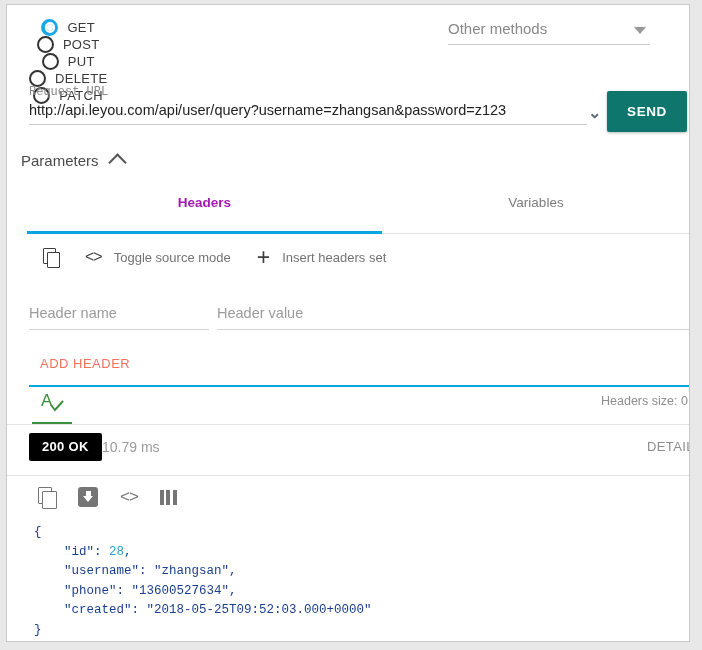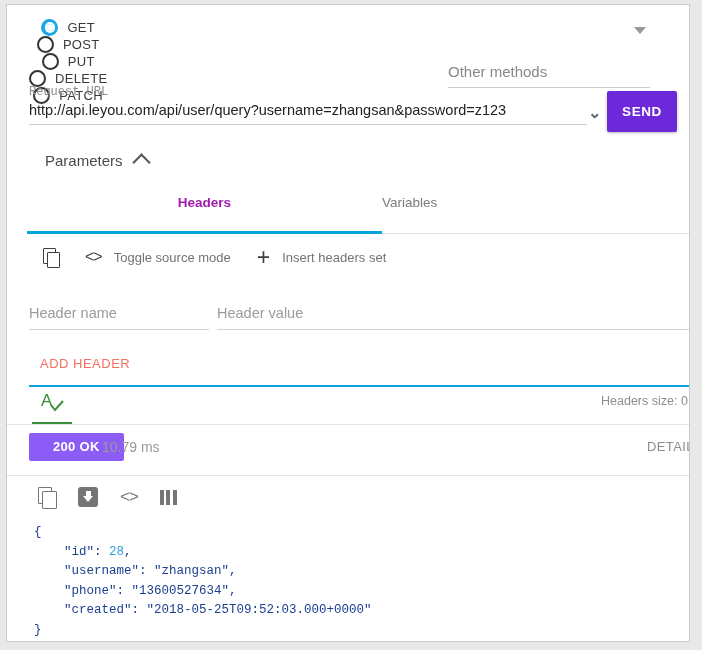--- a/index.html
+++ b/index.html
@@ -92,21 +92,20 @@
   .other-methods {
     position: absolute;
     left: 441px;
     top: 15px;
     width: 202px;
   }
   .other-methods .om-text {
     font-size: 15px;
     color: #888;
     padding-bottom: 7px;
-    margin-top: 43px;
   }
   .other-methods .om-line {
     border-bottom: 1px solid #ccc;
   }
   .om-caret {
     position: absolute;
     right: 4px;
     top: 7px;
     width: 0; height: 0;
     border-left: 6px solid transparent;
@@ -144,38 +143,38 @@
     left: 559px;
     top: 1px;
     font-size: 16px;
     color: #5b6b77;
     font-weight: bold;
   }
   .send-btn {
     position: absolute;
     left: 600px;
     top: 86px;
-    width: 70px;
+    width: 80px;
     height: 41px;
-    background: #6d28d9;
+    background: #0f766e;
     color: #fff;
     border: none;
     border-radius: 2px;
     font-size: 13.5px;
     font-weight: bold;
     letter-spacing: .6px;
     font-family: "Liberation Sans", sans-serif;
     cursor: pointer;
     box-shadow: 0 1px 3px rgba(0,0,0,.28);
   }
 
   
   .params-row {
     position: absolute;
-    left: 38px;
+    left: 14px;
     top: 147px;
     display: flex;
     align-items: center;
     cursor: pointer;
   }
   .params-row .ptxt { font-size: 15px; color: #4a4a4a; }
   .chev-up {
     margin-left: 12px;
     width: 11px; height: 11px;
     border-left: 2px solid #555;
@@ -192,21 +191,21 @@
     width: 664px;
     height: 42px;
   }
   .tab {
     position: absolute;
     top: 0;
     font-size: 13.5px;
     cursor: pointer;
   }
   .tab.t1 { left: 0;   width: 355px; text-align: center; color: #a21caf; font-weight: bold; }
-  .tab.t2 { left: 355px; width: 308px; text-align: left; color: #7d7d7d; }
+  .tab.t2 { left: 355px; width: 308px; text-align: center; color: #7d7d7d; }
   .tabs-baseline {
     position: absolute;
     left: 0; top: 38px;
     width: 664px; height: 1px;
     background: #e2e2e2;
   }
   .tab-underline {
     position: absolute;
     left: 0; top: 36px;
     width: 355px; height: 3px;
@@ -324,25 +323,25 @@
     width: 684px;
     height: 1px;
     background: #e4e4e4;
   }
 
   
   .status-badge {
     position: absolute;
     left: 22px;
     top: 428px;
-    background: #8b5cf6;
+    background: #000000;
     color: #fff;
     font-size: 13px;
     font-weight: bold;
-    padding: 6px 24px 7px;
+    padding: 6px 13px 7px;
     border-radius: 2px;
     letter-spacing: .3px;
   }
   .status-time {
     position: absolute;
     left: 95px;
     top: 434px;
     font-size: 14px;
     color: #9a9a9a;
   }

